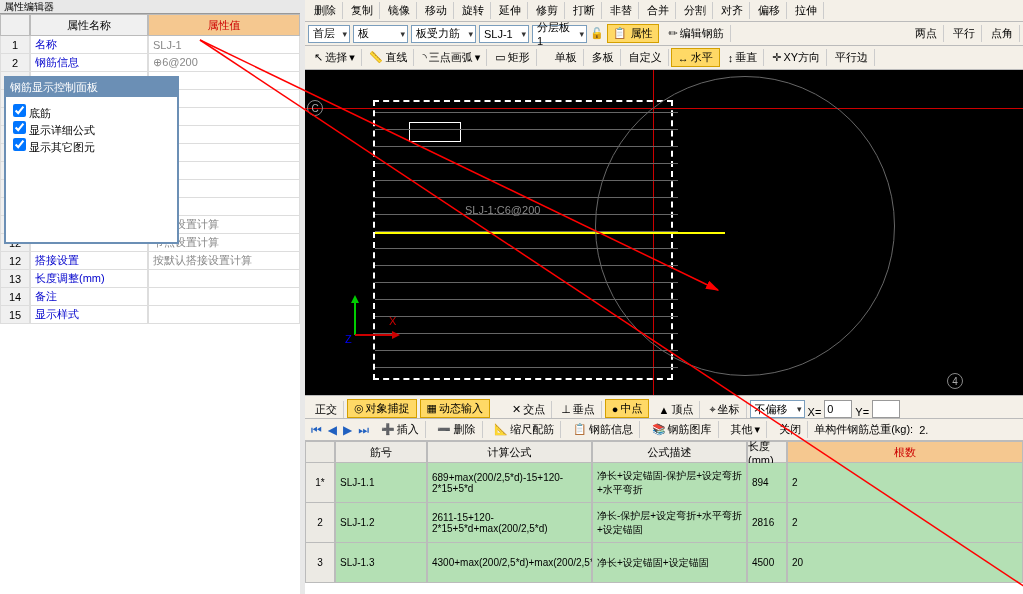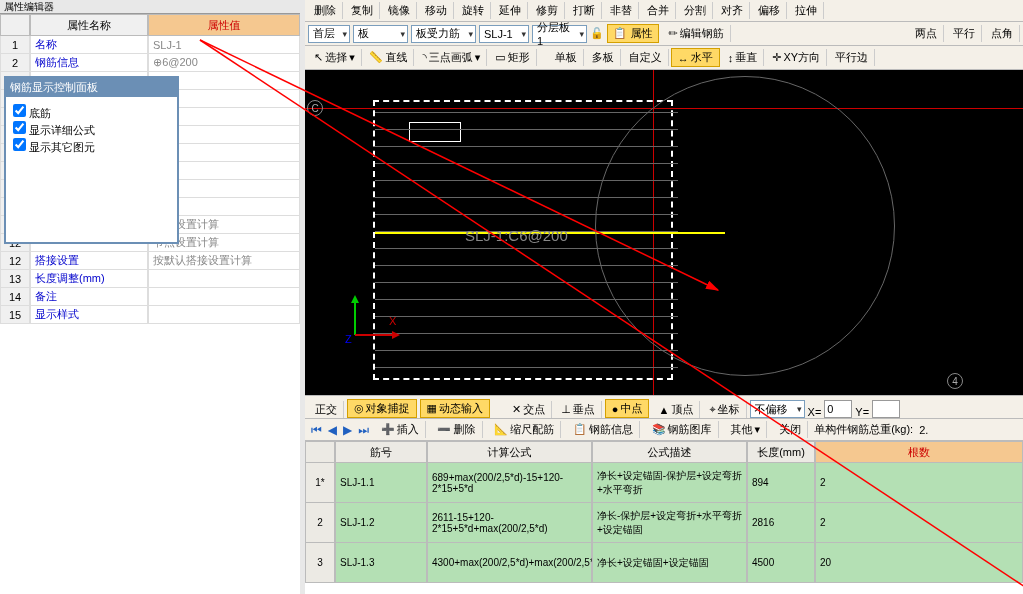--- a/index.html
+++ b/index.html
@@ -34,21 +34,21 @@
 .nav-arrow{color:#2060c0;cursor:pointer;font-size:12px}
 .result-table{position:absolute;top:441px;left:305px;right:0;bottom:0;background:#fff;overflow:hidden}
 .rt-header{display:flex;height:22px;background:#eceae4}
 .rt-header>div{border:1px solid #bbb;display:flex;align-items:center;justify-content:center}
 .rt-row{display:flex;height:40px}
 .rt-row>div{border:1px solid #bbb;border-top:none;display:flex;align-items:center;padding:2px 4px;font-size:10px}
 .c-idx{width:30px;background:#eceae4;justify-content:center}
 .c-code{width:92px;background:#b4e0b4}
 .c-formula{width:165px;background:#b4e0b4}
 .c-desc{width:155px;background:#b4e0b4}
-.c-len{width:68px;background:#b4e0b4}
+.c-len{width:40px;background:#b4e0b4}
 .c-count{flex:1;background:#b4e0b4}
 .rt-header .c-code,.rt-header .c-formula,.rt-header .c-desc,.rt-header .c-len{background:#eceae4}
 .rt-header .c-count{background:#f5c890;color:#c00}
 .sb-input{height:18px;border:1px solid #999;background:#fff;padding:0 2px;width:28px}
 .hatch-line{position:absolute;left:70px;right:188px;height:1px;background:#666}
 .axis-arrow{position:absolute}
 .circle-big{position:absolute;border:1px solid #666;border-radius:50%}
 .circle-small{position:absolute;width:16px;height:16px;border:1px solid #888;border-radius:50%;color:#aaa;display:flex;align-items:center;justify-content:center;font-size:10px}
 .red-arrow{position:absolute;pointer-events:none;z-index:20}
 </style>
@@ -230,21 +230,21 @@
       <div class="hatch-line" style="top: 178px; right: 345px;"></div>
       <div class="hatch-line" style="top: 195px; right: 345px;"></div>
       <div class="hatch-line" style="top: 212px; right: 345px;"></div>
       <div class="hatch-line" style="top: 229px; right: 345px;"></div>
       <div class="hatch-line" style="top: 246px; right: 345px;"></div>
       <div class="hatch-line" style="top: 263px; right: 345px;"></div>
       <div class="hatch-line" style="top: 280px; right: 345px;"></div>
       <div class="hatch-line" style="top: 297px; right: 345px;"></div>
     </div>
   <div style="position:absolute;left:70px;top:162px;width:350px;height:2px;background:#ff0"></div>
-  <div style="position:absolute;left:160px;top:157px;color:#888;font-size:15px">SLJ-1:C6@200</div>
+  <div style="position:absolute;left:160px;top:134px;color:#888;font-size:11px">SLJ-1:C6@200</div>
   <div class="circle-big" style="left:290px;top:6px;width:300px;height:300px"></div>
 
   <svg class="axis-arrow" style="left:40px;top:225px" width="60" height="50">
     <line x1="10" y1="40" x2="10" y2="5" stroke="#0c0" stroke-width="2"></line>
       <polygon points="10,0 6,8 14,8" fill="#0c0"></polygon>
     <line x1="10" y1="40" x2="50" y2="40" stroke="#c00" stroke-width="2"></line>
       <polygon points="55,40 47,36 47,44" fill="#c00"></polygon>
     <text x="0" y="48" fill="#00f" font-size="10">Z</text>
     <text x="44" y="30" fill="#c00" font-size="10">X</text>
   </svg>

